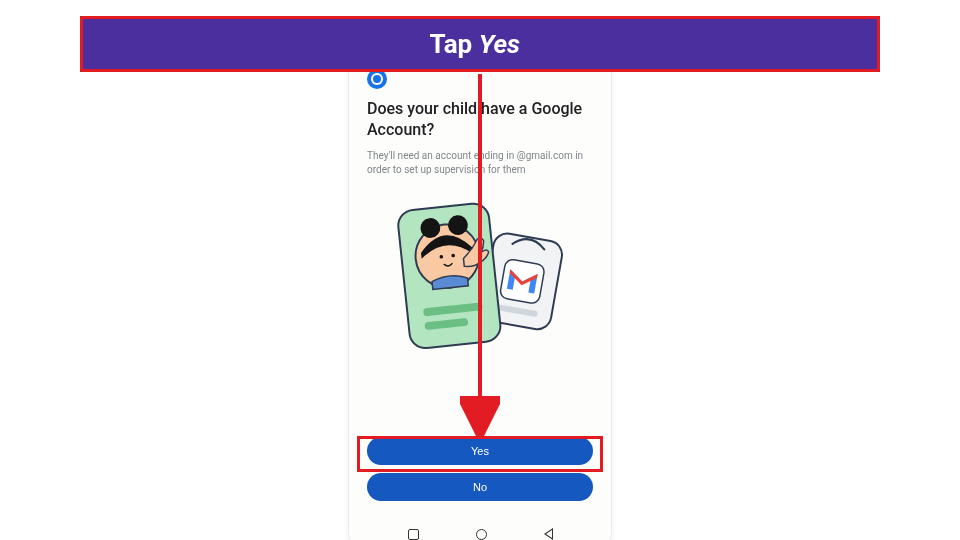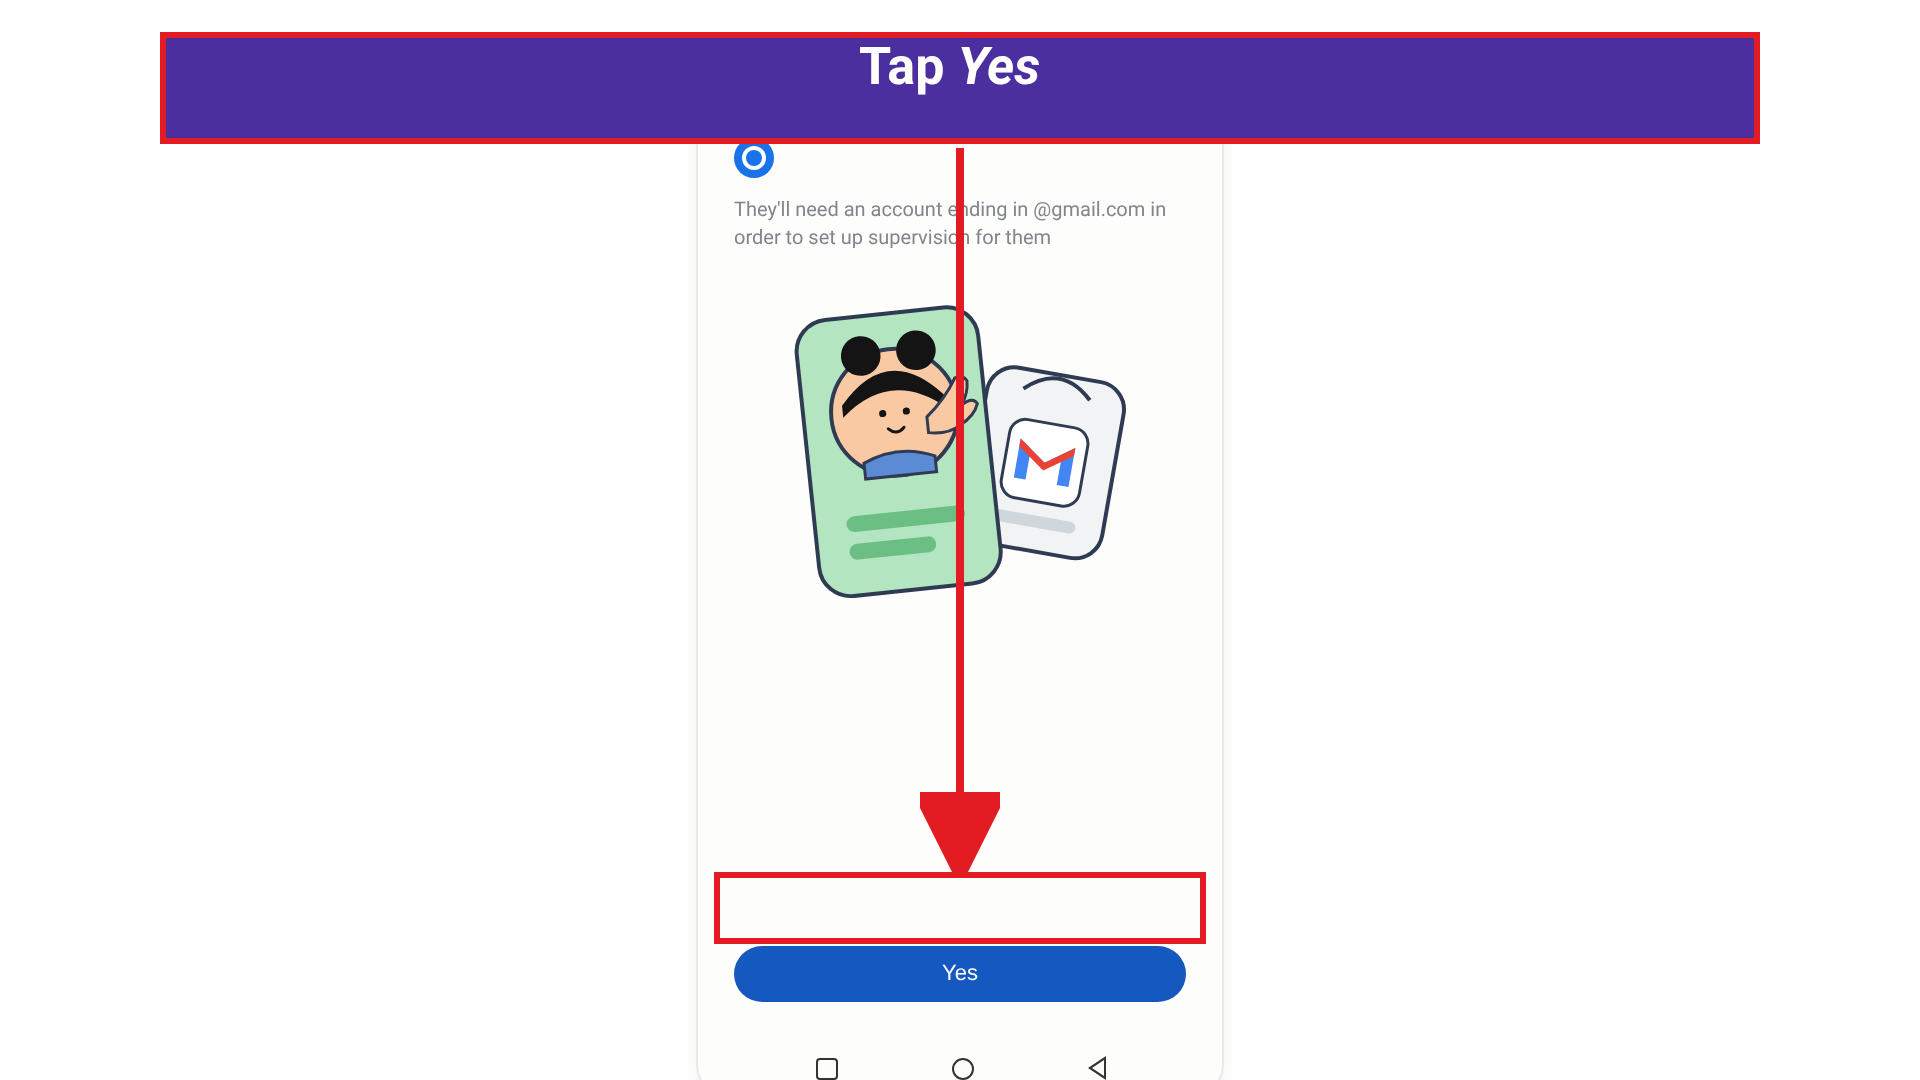--- a/index.html
+++ b/index.html
@@ -19,21 +19,21 @@
   
   .banner {
     position: absolute;
     top: 16px;
     left: 80px;
     right: 80px;
     height: 56px;
     background: #4b2f9e;
     border: 3px solid #e31b23;
     display: flex;
-    align-items: flex-start;
+    align-items: center;
     justify-content: center;
     color: #fff;
     font-size: 26px;
     font-weight: 700;
     z-index: 10;
   }
   .banner em { font-style: italic; margin-right: 4px; }
   
   .phone {
     position: absolute;
@@ -160,20 +160,21 @@
   }
 </style>
 </head>
 <body>
 
 <div class="canvas">
 
   <div class="phone">
     <div class="phone-content">
       <div class="app-icon"></div>
+      <div class="title">Does your child have a Google Account?</div>
       <div class="subtitle">They'll need an account ending in @gmail.com in order to set up supervision for them</div>
 
       <div class="illustration">
         <svg viewBox="0 0 228 180" width="100%" height="100%">
 
           <g transform="translate(130,40) rotate(10)">
             <rect x="0" y="0" width="70" height="90" rx="14" fill="#f1f3f4" stroke="#2f3b52" stroke-width="2"></rect>
             <path d="M 18 10 Q 35 -6 52 10" fill="none" stroke="#2f3b52" stroke-width="2"></path>
 
             <g transform="translate(15,25)">
@@ -205,20 +206,21 @@
 
             <rect x="16" y="100" width="60" height="8" rx="4" fill="#6bbf84"></rect>
             <rect x="16" y="114" width="44" height="8" rx="4" fill="#6bbf84"></rect>
           </g>
         </svg>
       </div>
     </div>
 
     <div class="buttons">
       <button class="btn">Yes</button>
+      <button class="btn">No</button>
     </div>
 
     <div class="navbar">
       <div class="nav-icon nav-square"></div>
       <div class="nav-icon nav-circle"></div>
       <div class="nav-tri"></div>
     </div>
   </div>
 
   <div class="banner">

